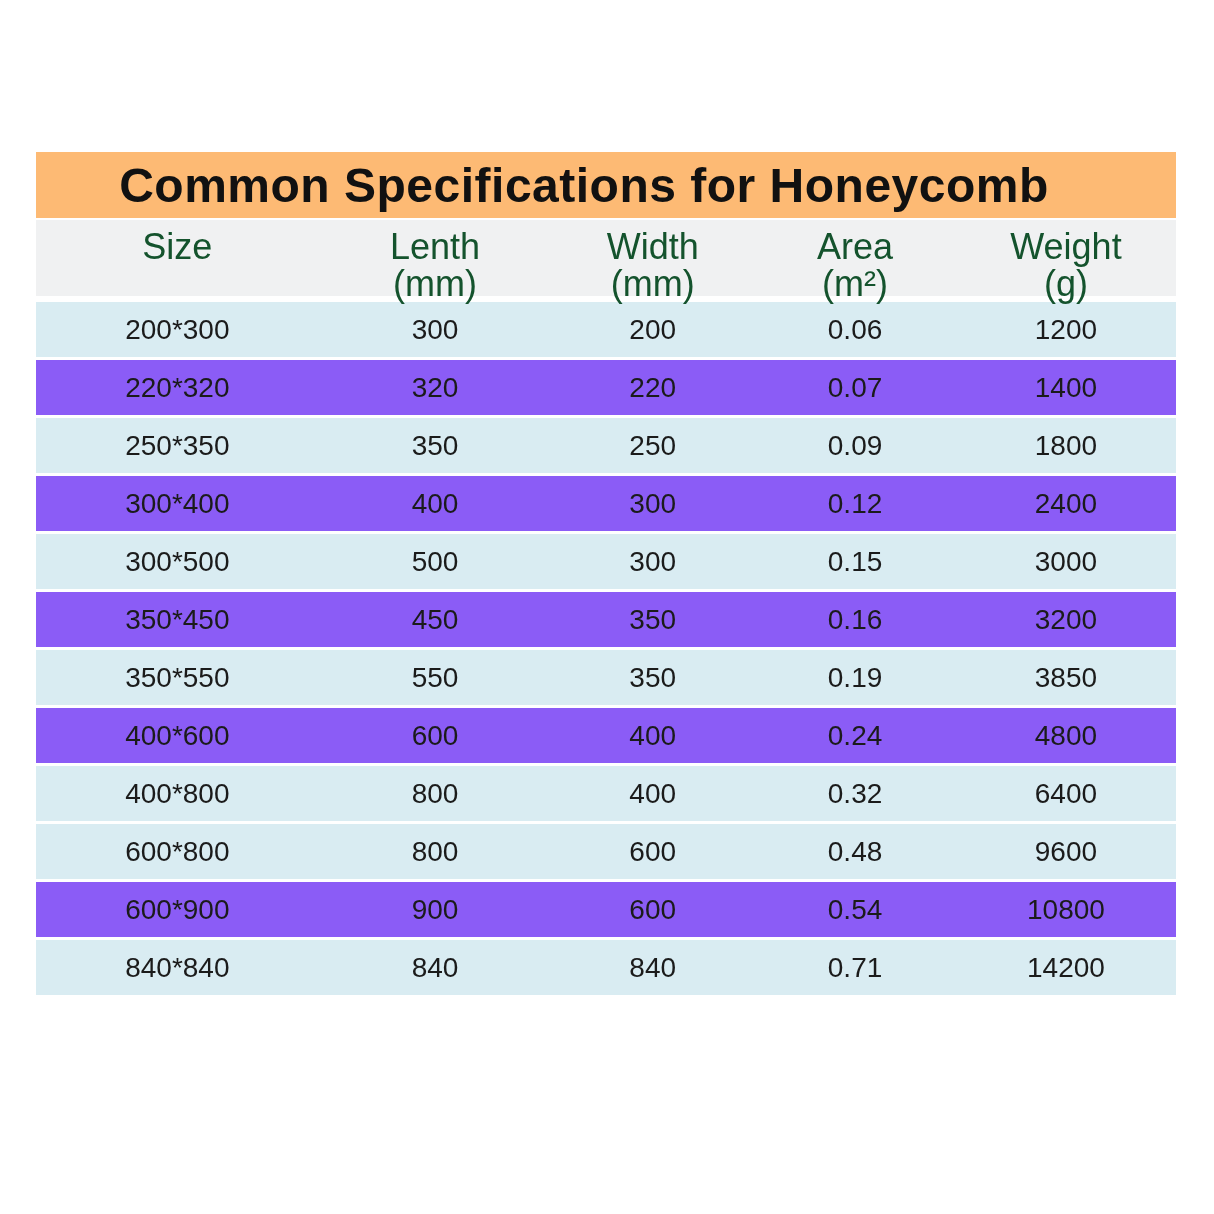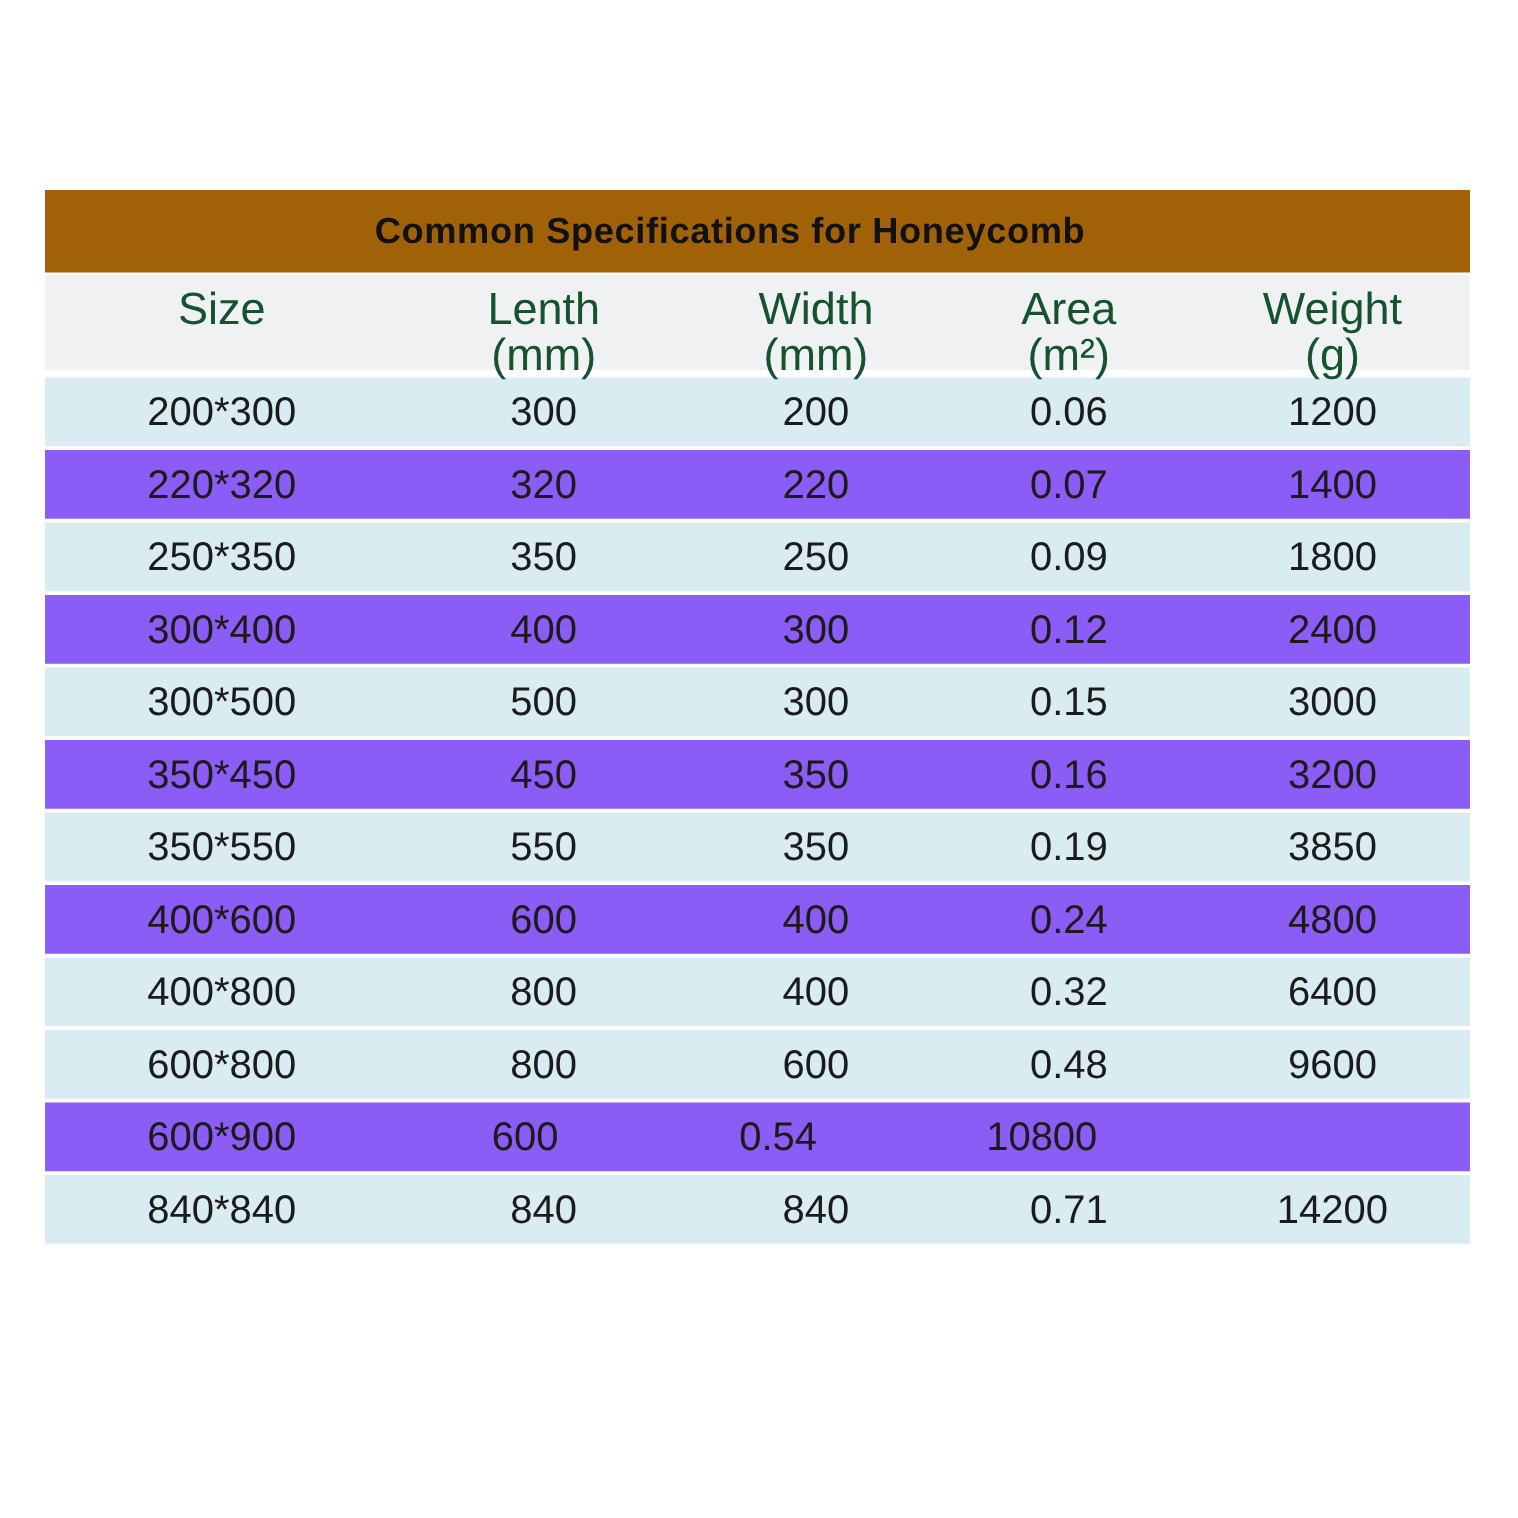--- a/index.html
+++ b/index.html
@@ -15,26 +15,26 @@
     color: #1b1b1b;
     overflow: hidden;
   }
   .spec-table {
     position: absolute;
     left: 36px;
     top: 152px;
     width: 1140px;
   }
   .title-bar {
-    background: #a16207;
+    background: #fdba74;
     height: 66px;
     display: flex;
     align-items: center;
     justify-content: center;
-    font-size: 29px;
+    font-size: 48px;
     font-weight: bold;
     letter-spacing: 0.5px;
     color: #111111;
     padding-right: 60px;
     box-sizing: border-box;
     white-space: nowrap;
     padding-left: 16px;
   }
   .header-row {
     display: flex;
@@ -62,21 +62,21 @@
     font-size: 36px;
   }
   .rows {
     padding-top: 3px;
   }
   .row {
     display: flex;
     align-items: center;
     height: 55px;
     margin-top: 3px;
-    font-size: 32px;
+    font-size: 28px;
   }
   .row.alt-blue { background: #d9ecf2; }
   .row.alt-gray { background: #8b5cf6; }
 </style>
 </head>
 <body>
 
 <div class="spec-table">
 
   <div class="title-bar">Common Specifications for Honeycomb</div>
@@ -182,20 +182,21 @@
     <div class="row alt-blue">
       <div class="cell c1">600*800</div>
       <div class="cell c2">800</div>
       <div class="cell c3">600</div>
       <div class="cell c4">0.48</div>
       <div class="cell c5">9600</div>
     </div>
 
     <div class="row alt-gray">
       <div class="cell c1">600*900</div>
+      <div class="cell c2">900</div>
       <div class="cell c3">600</div>
       <div class="cell c4">0.54</div>
       <div class="cell c5">10800</div>
     </div>
 
     <div class="row alt-blue">
       <div class="cell c1">840*840</div>
       <div class="cell c2">840</div>
       <div class="cell c3">840</div>
       <div class="cell c4">0.71</div>

